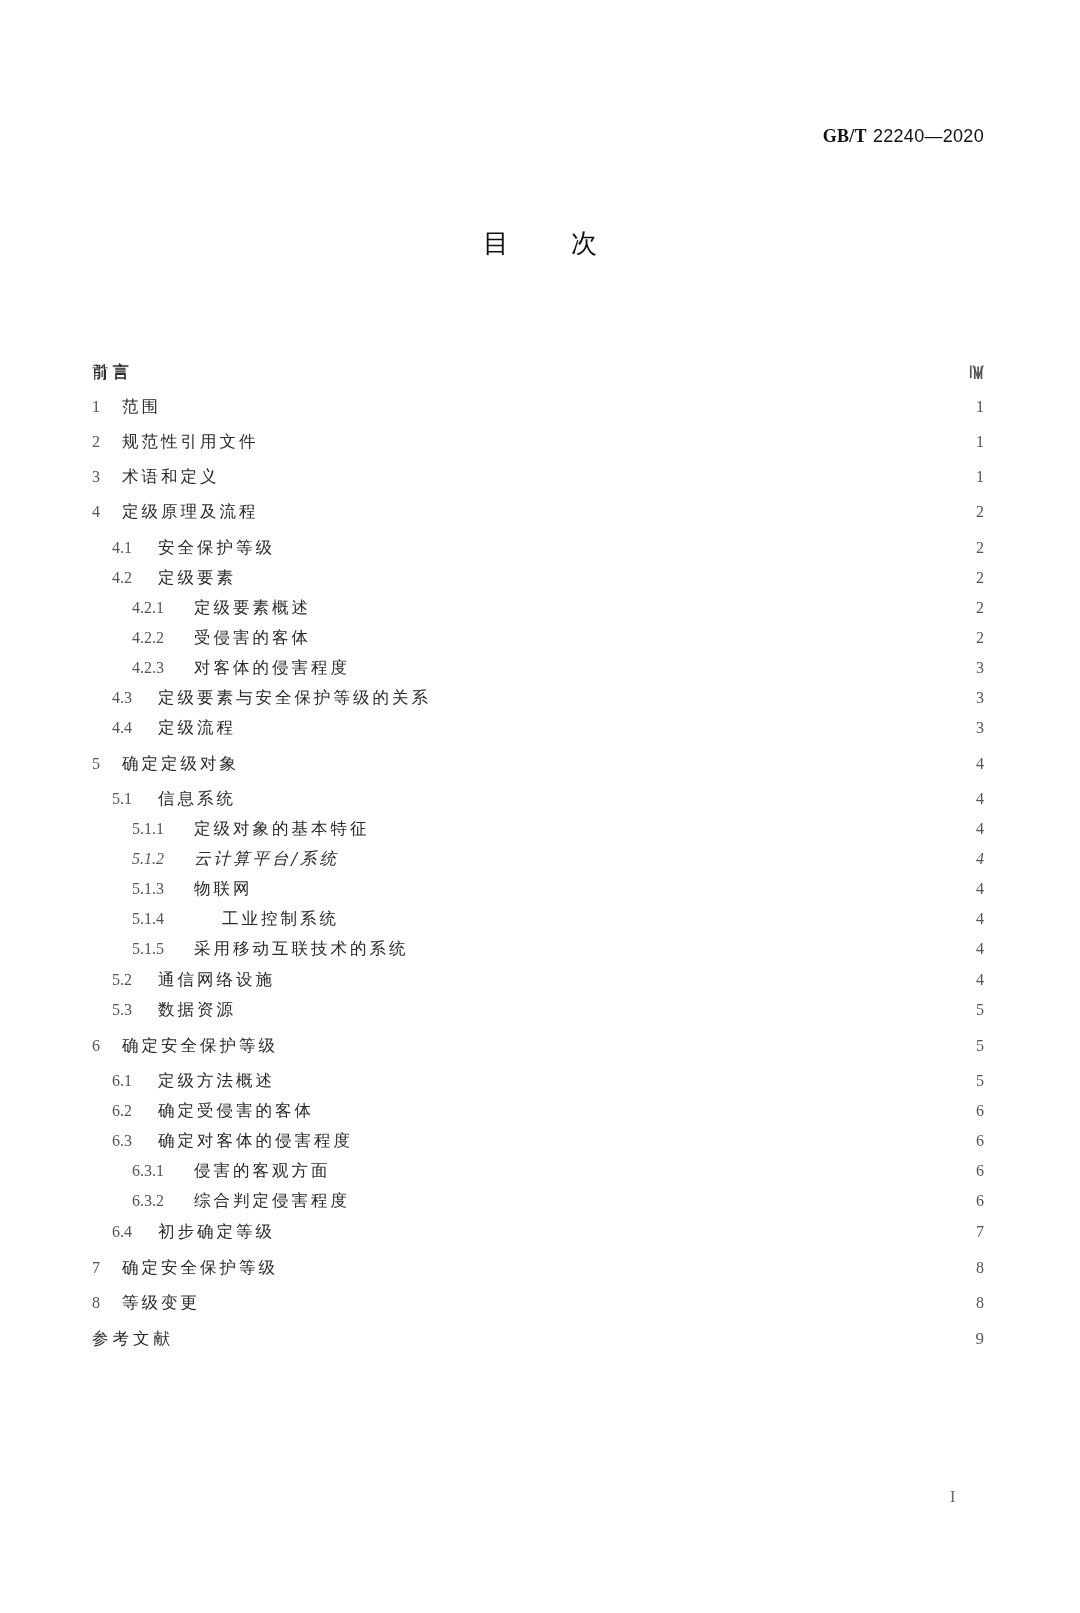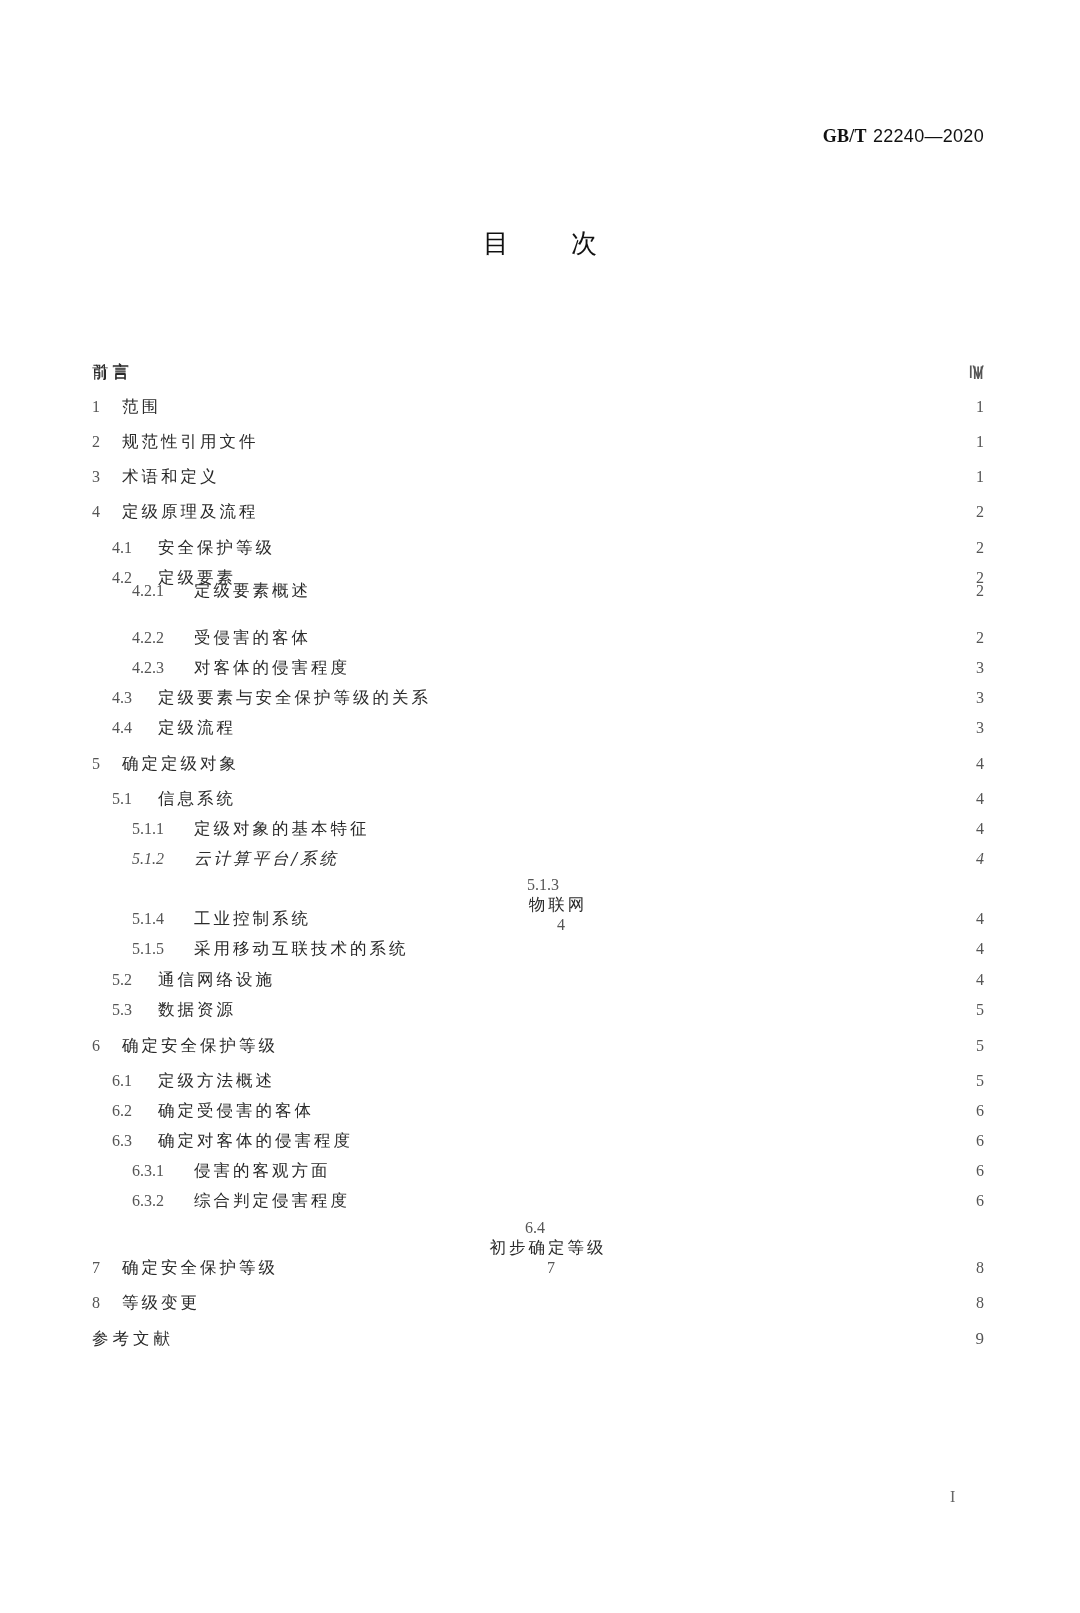--- a/index.html
+++ b/index.html
@@ -106,21 +106,21 @@
       <span class="label">安全保护等级</span>
       <span class="dots"></span>
       <span class="page">2</span>
     </div>
     <div class="row lvl1" style="top: 565px;">
       <span class="num">4.2</span>
       <span class="label">定级要素</span>
       <span class="dots"></span>
       <span class="page">2</span>
     </div>
-    <div class="row lvl2" style="top: 578px;">
+    <div class="row lvl2" style="top: 595px;">
       <span class="num">4.2.1</span>
       <span class="label">定级要素概述</span>
       <span class="dots"></span>
       <span class="page">2</span>
     </div>
     <div class="row lvl2" style="top: 625px;">
       <span class="num">4.2.2</span>
       <span class="label">受侵害的客体</span>
       <span class="dots"></span>
       <span class="page">2</span>
@@ -160,27 +160,27 @@
       <span class="label">定级对象的基本特征</span>
       <span class="dots"></span>
       <span class="page">4</span>
     </div>
     <div class="row lvl2" style="top: 846px; font-style: italic;">
       <span class="num">5.1.2</span>
       <span class="label">云计算平台/系统</span>
       <span class="dots"></span>
       <span class="page">4</span>
     </div>
-    <div class="row lvl2" style="top: 876px; flex-direction: column;">
+    <div class="row lvl2" style="top: 876px;">
       <span class="num">5.1.3</span>
       <span class="label">物联网</span>
       <span class="dots"></span>
       <span class="page">4</span>
     </div>
-    <div class="row lvl2" style="top: 906px;">
+    <div class="row lvl2" style="top: 906px; gap: 28px;">
       <span class="num">5.1.4</span>
       <span class="label">工业控制系统</span>
       <span class="dots"></span>
       <span class="page">4</span>
     </div>
     <div class="row lvl2" style="top: 936px;">
       <span class="num">5.1.5</span>
       <span class="label">采用移动互联技术的系统</span>
       <span class="dots"></span>
       <span class="page">4</span>
@@ -226,21 +226,21 @@
       <span class="label">侵害的客观方面</span>
       <span class="dots"></span>
       <span class="page">6</span>
     </div>
     <div class="row lvl2" style="top: 1188px;">
       <span class="num">6.3.2</span>
       <span class="label">综合判定侵害程度</span>
       <span class="dots"></span>
       <span class="page">6</span>
     </div>
-    <div class="row lvl1" style="top: 1219px; flex-direction: column;">
+    <div class="row lvl1" style="top: 1219px;">
       <span class="num">6.4</span>
       <span class="label">初步确定等级</span>
       <span class="dots"></span>
       <span class="page">7</span>
     </div>
     <div class="row lvl0" style="top: 1255px;">
       <span class="num">7</span>
       <span class="label">确定安全保护等级</span>
       <span class="dots"></span>
       <span class="page">8</span>

